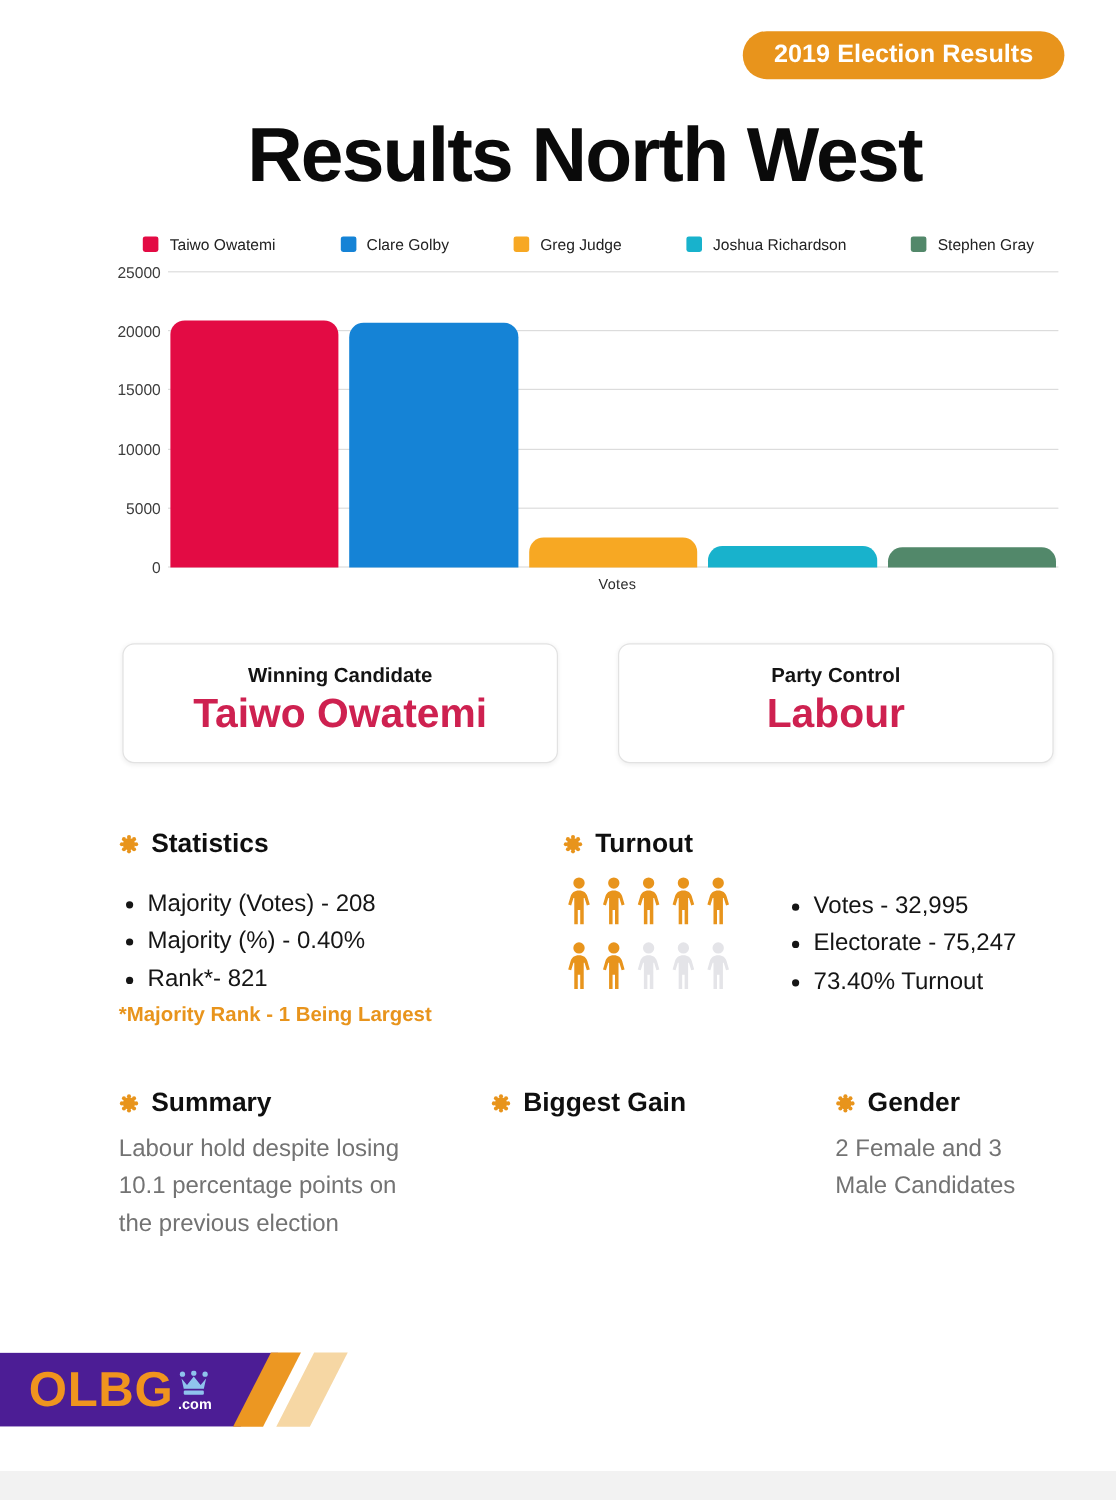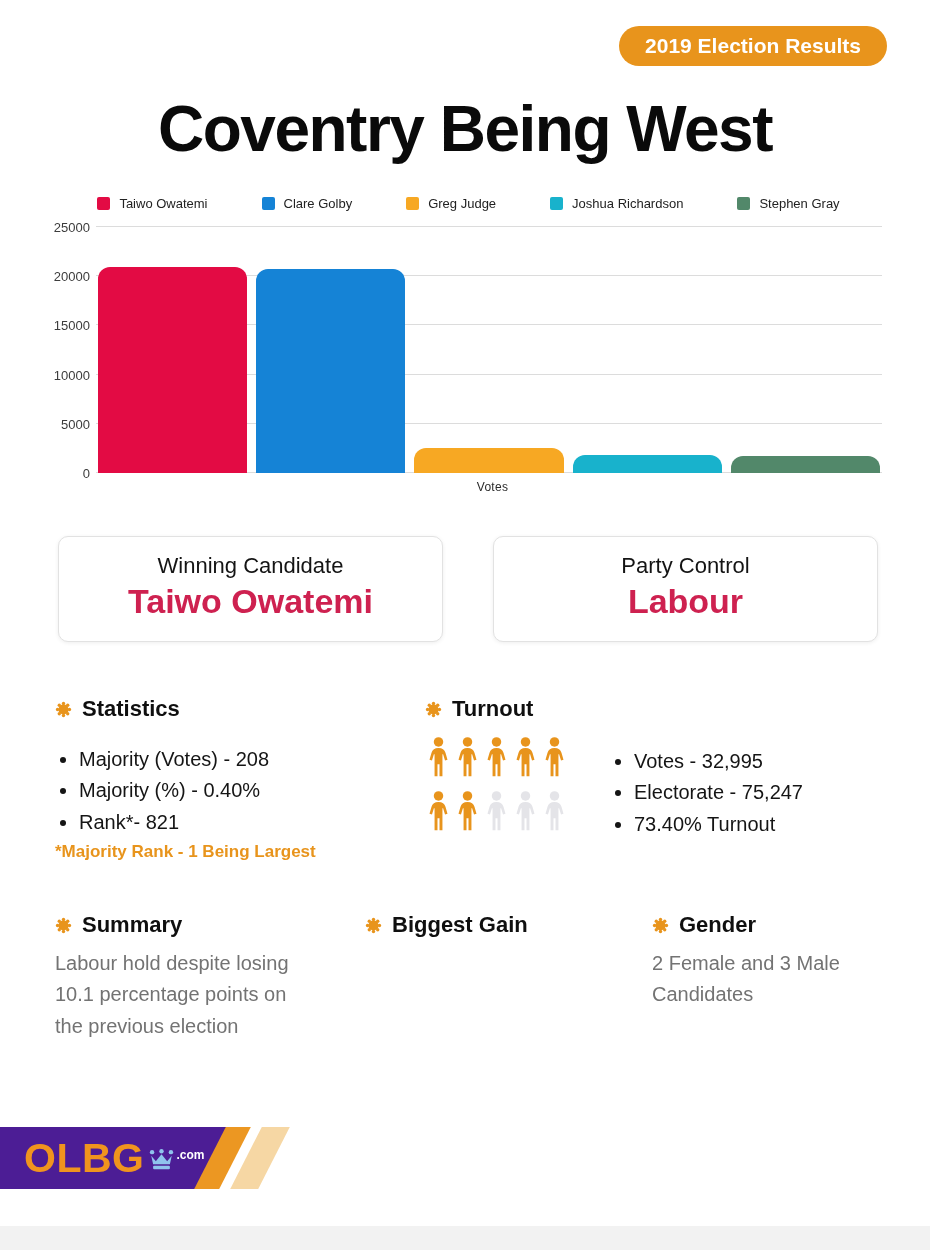--- a/index.html
+++ b/index.html
@@ -1,18 +1,18 @@
 <!DOCTYPE html>
 <html><head>
 <meta charset="utf-8">
 <style>
   * { margin:0; padding:0; box-sizing:border-box; }
   html,body { background:#f2f2f2; }
   body { font-family:"Liberation Sans","DejaVu Sans",sans-serif; color:#111; }
-  .page { position:relative; width:930px; height:1226px; background:#ffffff; margin:0 auto; overflow:hidden; }
+  .page { position:relative; width:930px; height:1226px; background:#ffffff; margin:0 auto; overflow:hidden;padding-left:44px; }
 
   
   .badge { position:absolute; top:26px; right:43px; background:#E8941C; color:#fff;
            font-size:21px; font-weight:bold; padding:8px 26px; border-radius:22px; }
 
   
   .title { margin-top:92px; text-align:center; font-size:64px; font-weight:bold;
            letter-spacing:-1.5px; color:#0a0a0a; }
 
   
@@ -31,21 +31,21 @@
   .plot { position:relative; flex:1; height:246px; }
   .gridline { position:absolute; left:0; right:0; height:1px; background:#dcdcdc; }
   .bars { position:absolute; left:0; right:0; top:0; bottom:0; display:flex; align-items:flex-end; gap:9px; padding:0 2px; }
   .bar { flex:1; border-radius:12px 12px 0 0; }
   .x-label { text-align:center; margin:7px 0 0 48px; font-size:12px; color:#2b2b2b; letter-spacing:.3px; }
 
   
   .cards { display:flex; gap:50px; margin:42px 52px 0 58px; }
   .card { flex:1; border:1.5px solid #e2e2e2; border-radius:10px; box-shadow:0 1px 4px rgba(0,0,0,.07);
           text-align:center; padding:16px 10px 20px; background:#fff; }
-  .card-label { font-size:22px; font-weight:normal; color:#141414; }
+  .card-label { font-size:17px; font-weight:bold; color:#141414; }
   .card-value { font-size:34px; font-weight:bold; color:#CE2150; margin-top:3px; }
 
   
   .stats-row { display:flex; margin:54px 50px 0 55px; }
   .stats-col { width:370px; }
   .turnout-col { flex:1; }
   ul.dots { list-style:disc; margin:22px 0 0 24px; font-size:20px; line-height:1.57; color:#151515; }
   .stats-note { margin-top:4px; font-size:17px; font-weight:bold; color:#E8941C; }
   .turnout-body { display:flex; gap:40px; margin-top:12px; }
   .pictogram { display:grid; grid-template-columns:repeat(5,29px); row-gap:2px; }
@@ -61,35 +61,35 @@
   .col-gain p { max-width:272px; }
   .col-gender { flex:1; }
   .col-gender p { max-width:240px; }
 
   
   .logo { position:absolute; left:0; bottom:37px; width:300px; height:62px; }
   .logo-black { position:absolute; top:0; bottom:0; left:0; width:232px; background:#4c1d95;
                 clip-path:polygon(0 0,100% 0,86.5% 100%,0 100%);
                 display:flex; align-items:center; padding-left:24px; }
   .logo-brand { font-size:41px; font-weight:bold; color:#F0941E; letter-spacing:.5px; line-height:1; }
-  .logo-col { display:flex; flex-direction:row; align-items:flex-start; margin:4px 0 0 3px; }
+  .logo-col { display:flex; flex-direction:column; align-items:flex-end; margin:4px 0 0 3px; }
   .crown { width:29px; height:22px; }
   .logo-tld { color:#fff; font-size:12px; font-weight:bold; line-height:1.1; }
   .stripe { position:absolute; top:0; bottom:0; transform:skewX(-27deg); }
   .stripe-orange { left:210px; width:25px; background:#EC9722; }
   .stripe-tan { left:246px; width:28px; background:#F6D7A4; }
 </style>
 </head>
 <body>
 
 <div class="page">
 
   <div class="badge">2019 Election Results</div>
 
-  <h1 class="title">Coventry Being West</h1>
+  <h1 class="title">Results North West</h1>
 
   <div class="chart-section">
 
     <div class="legend">
       <span class="legend-item">
         <span class="legend-swatch" style="background: rgb(227, 11, 68);"></span>
         <span>Taiwo Owatemi</span>
       </span>
       <span class="legend-item">
         <span class="legend-swatch" style="background: rgb(21, 131, 214);"></span>

